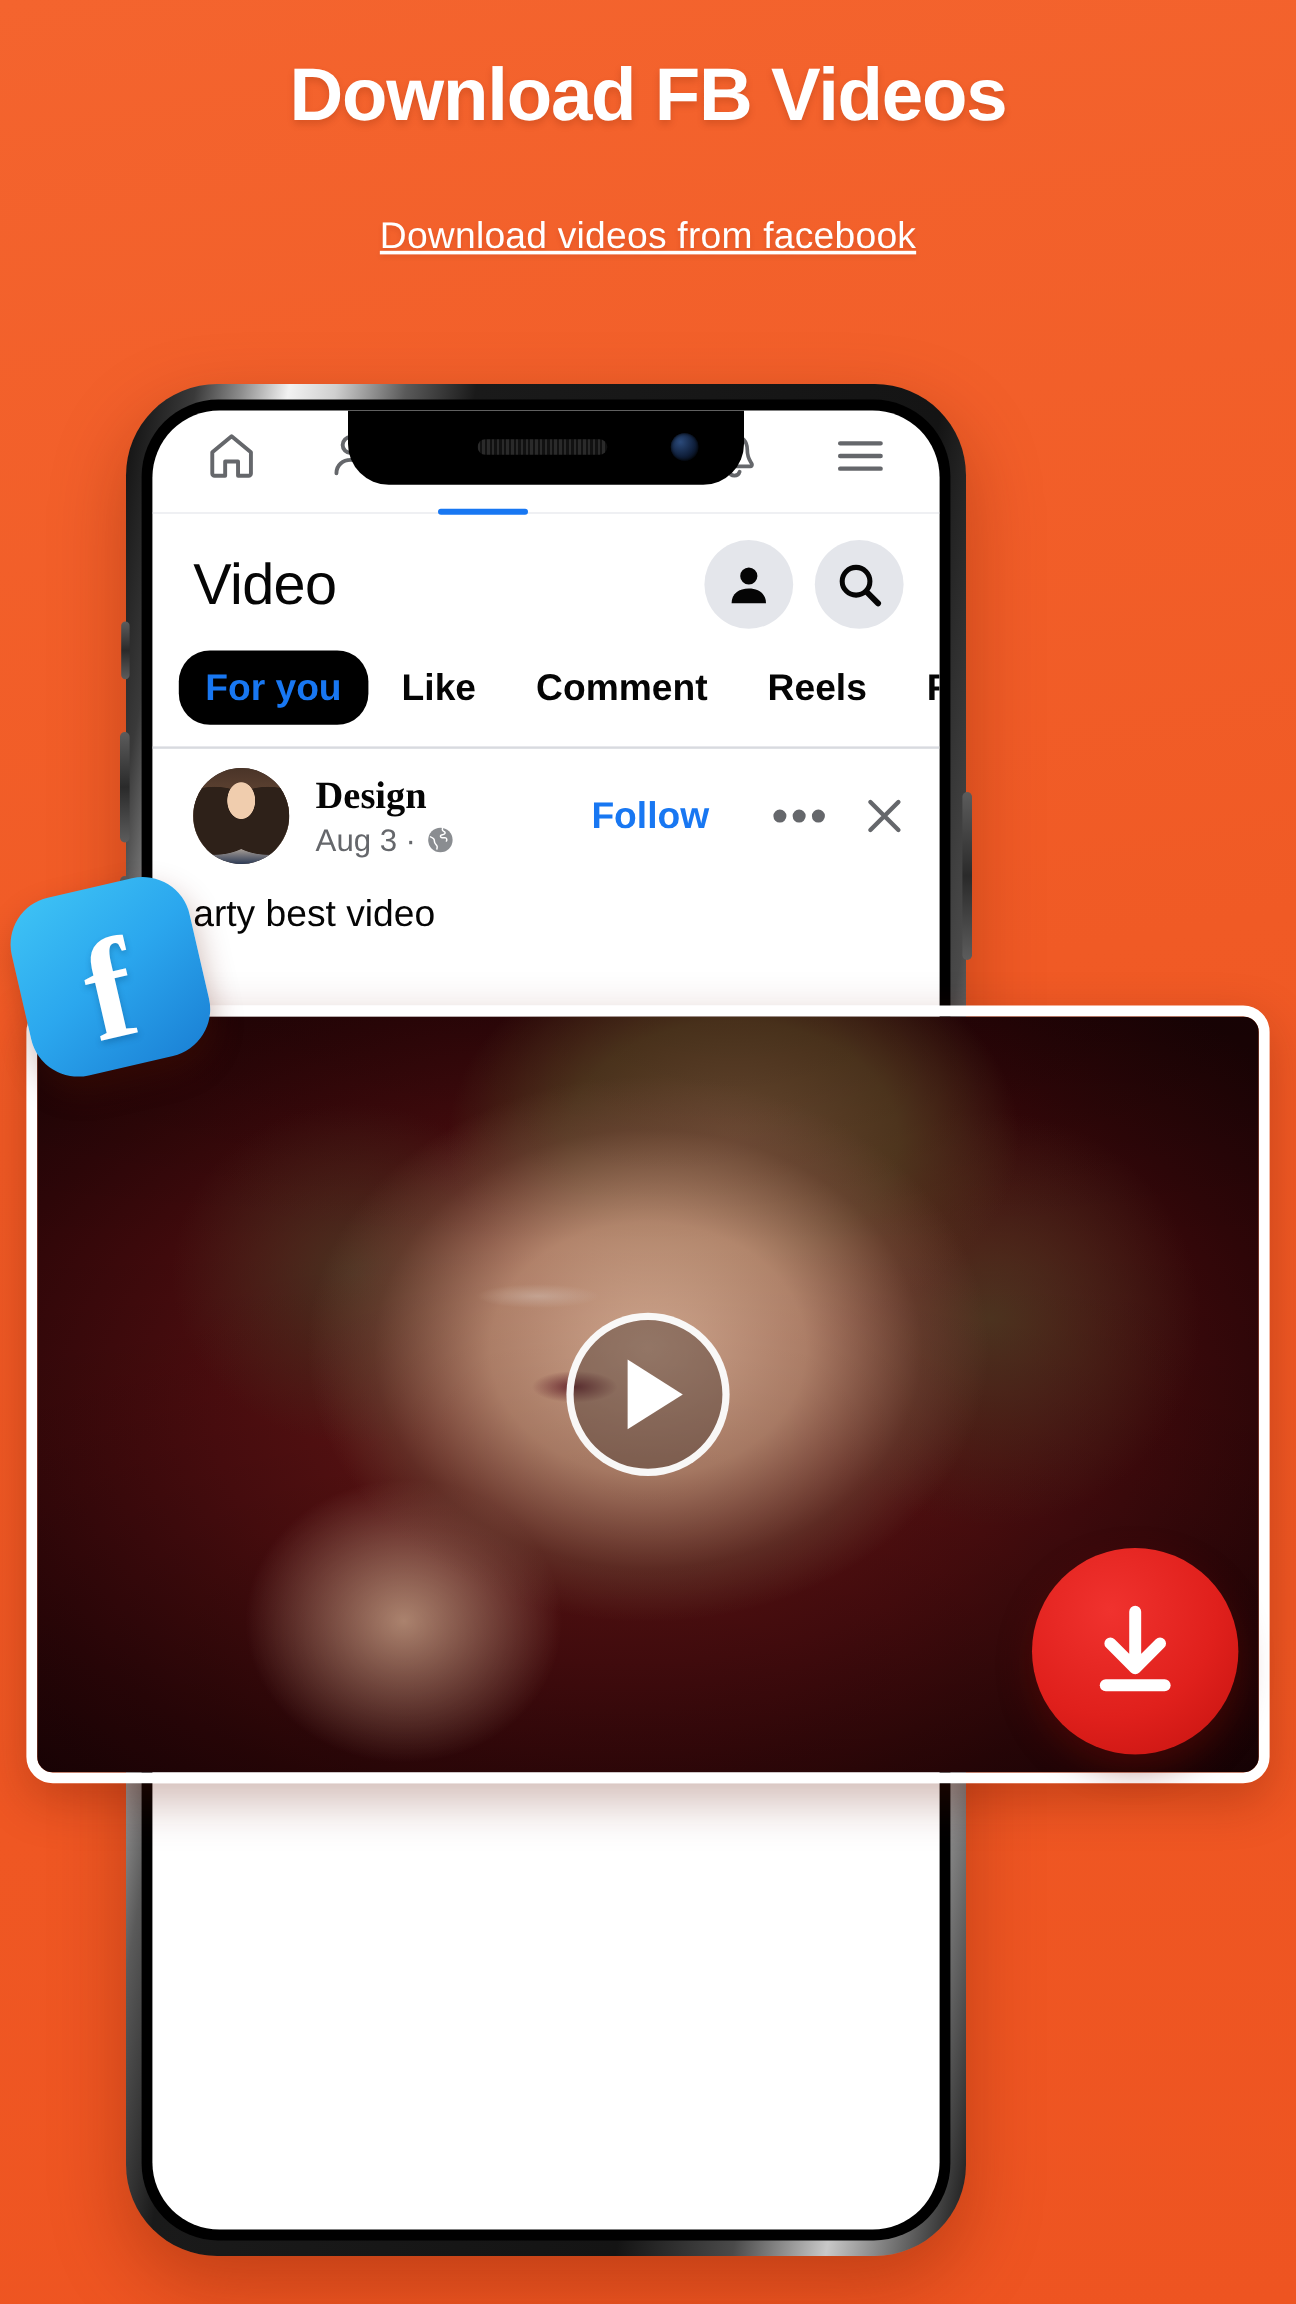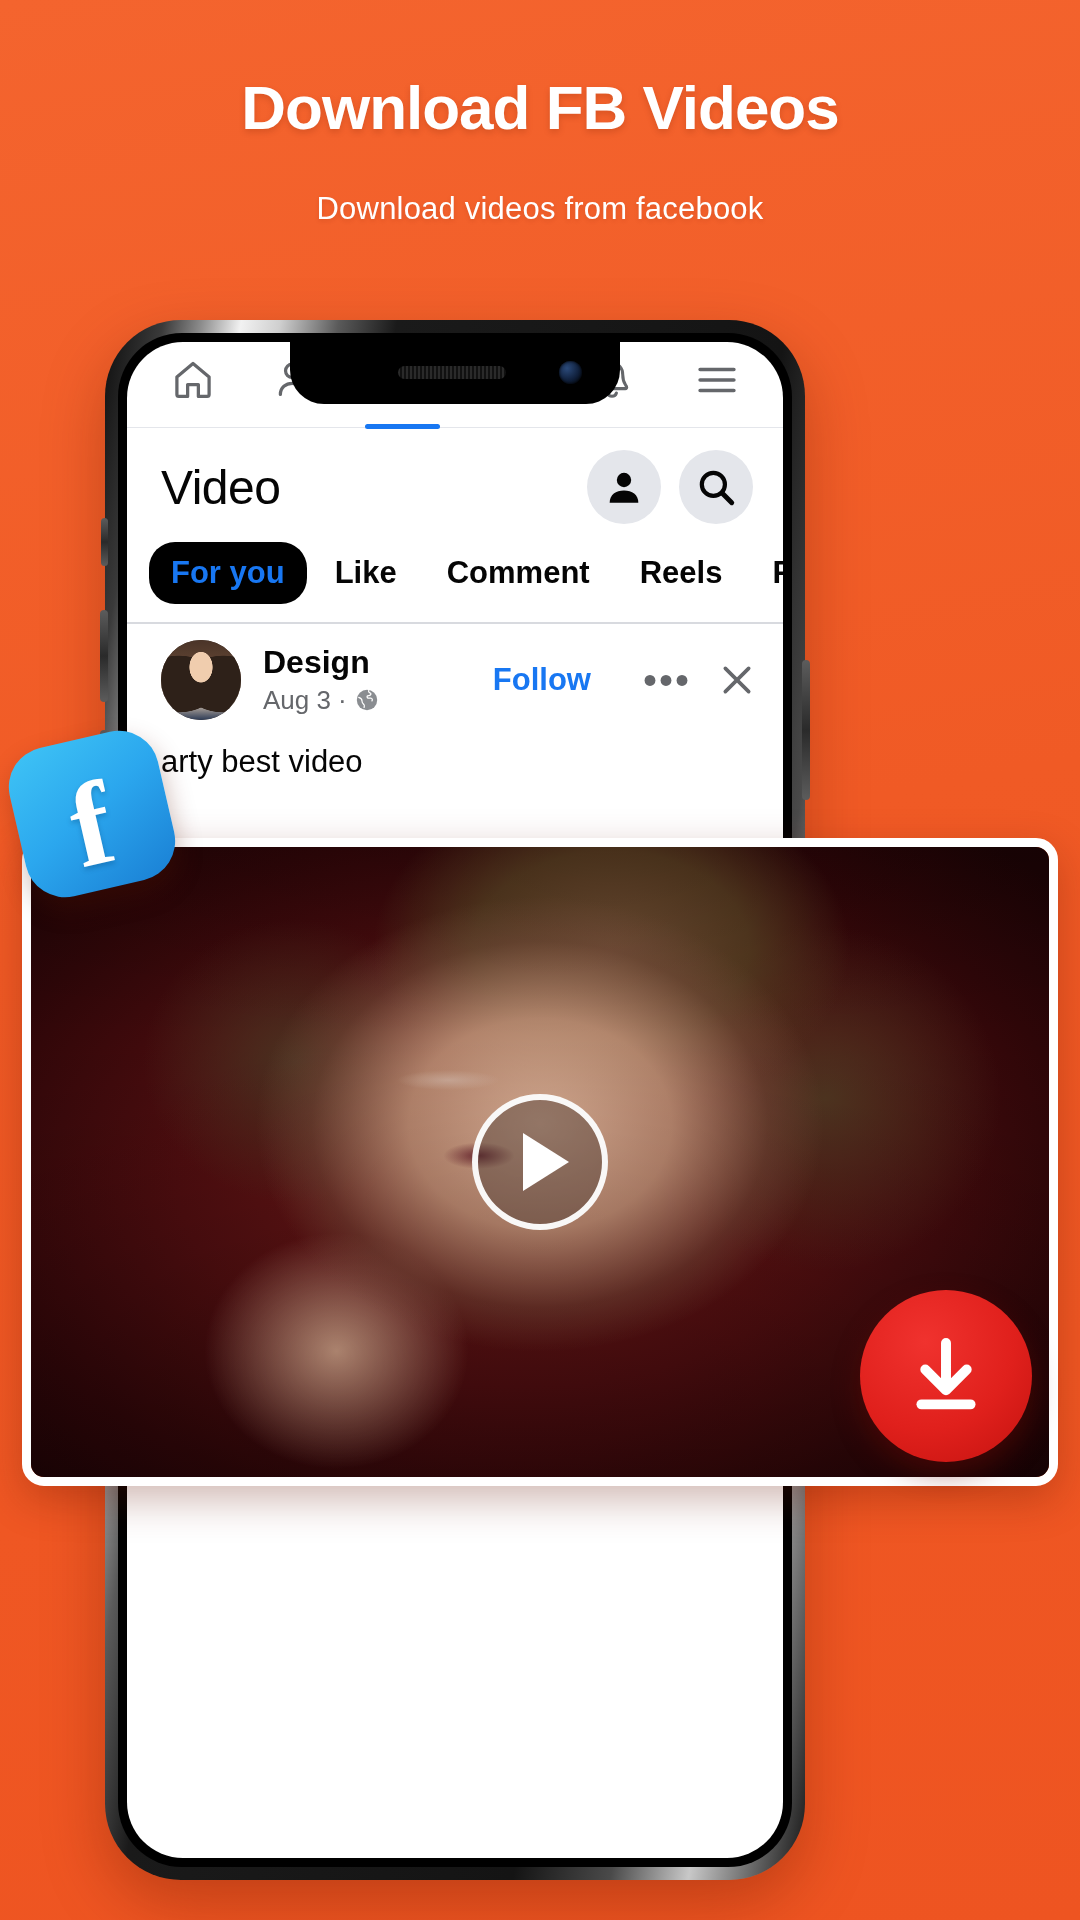--- a/index.html
+++ b/index.html
@@ -5,28 +5,29 @@
   * { margin:0; padding:0; box-sizing:border-box; }
   html, body { width:1080px; height:1920px; }
   body {
     font-family: "Liberation Sans", sans-serif;
     background: linear-gradient(170deg, #F4642E 0%, #F05A25 45%, #EE5421 100%);
     overflow: hidden;
     position: relative;
   }
 
   
-  .headline-wrap { position:absolute; top:0; left:0; width:1080px; text-align:center; padding-top:72px; }
+  .headline-wrap { position:absolute; top:0; left:0; width:1080px; text-align:center; padding-top:44px; }
   .headline {
     font-size:62px; font-weight:bold; color:#FFFFFF; letter-spacing:-1px;
     text-shadow: 0 3px 6px rgba(120,30,0,0.22);
   }
   .subheadline {
-    margin-top:48px; font-size:31px; color:#FFFFFF; font-weight:400; letter-spacing:0.2px;
+    margin-top:64px; font-size:31px; color:#FFFFFF; font-weight:400; letter-spacing:0.2px;
     text-shadow: 0 2px 4px rgba(120,30,0,0.15);
+    text-decoration: underline;
   }
 
   
   .phone {
     position:absolute; left:105px; top:320px; width:700px; height:1560px;
     border-radius:76px;
     background: linear-gradient(100deg,#0d0d0d 0%,#3a3a3a 6%,#8e8e8e 10%,#f2f2f2 14%,#cfcfcf 18%,#5a5a5a 24%,#1a1a1a 30%,
                 #141414 70%, #4a4a4a 80%, #c8c8c8 88%, #6e6e6e 94%, #141414 100%);
     padding:13px;
     box-shadow: 0 24px 60px rgba(110,25,0,0.35);
@@ -113,21 +114,21 @@
   }
   .avatar::before{
     content:""; position:absolute; inset:0;
     background:
       radial-gradient(ellipse at 50% 34%, #f0cdae 0 20%, transparent 21%),
       radial-gradient(ellipse at 22% 55%, #2e2119 0 45%, transparent 46%),
       radial-gradient(ellipse at 78% 55%, #2e2119 0 45%, transparent 46%),
       linear-gradient(180deg,#4a3428 0%,#6b4c38 45%,#d9c6b0 78%,#2c3a55 100%);
   }
   .post-names { margin-left:22px; flex:1; }
-  .post-author { font-size:32px; font-weight:600; color:#050505; line-height:1.15; }
+  .post-author { font-size:32px; font-weight:600; color:#050505; line-height:1.15;font-family:Liberation Serif, serif; }
   .post-meta { font-size:26px; color:#65676B; margin-top:4px; display:flex; align-items:center; gap:7px; }
   .globe-icon { display:inline-block; width:26px; height:26px; }
   .follow-link { font-size:31px; font-weight:600; color:#1877F2; margin-right:52px; }
   .dots { font-size:40px; color:#65676B; letter-spacing:2px; line-height:0.4; margin-right:26px; }
   .close-x { width:40px; height:40px; }
   .post-text { font-size:31px; color:#050505; padding:14px 34px 18px 34px; }
 
   
   .video-card {
     position:absolute; left:22px; top:838px; width:1036px; height:648px;

